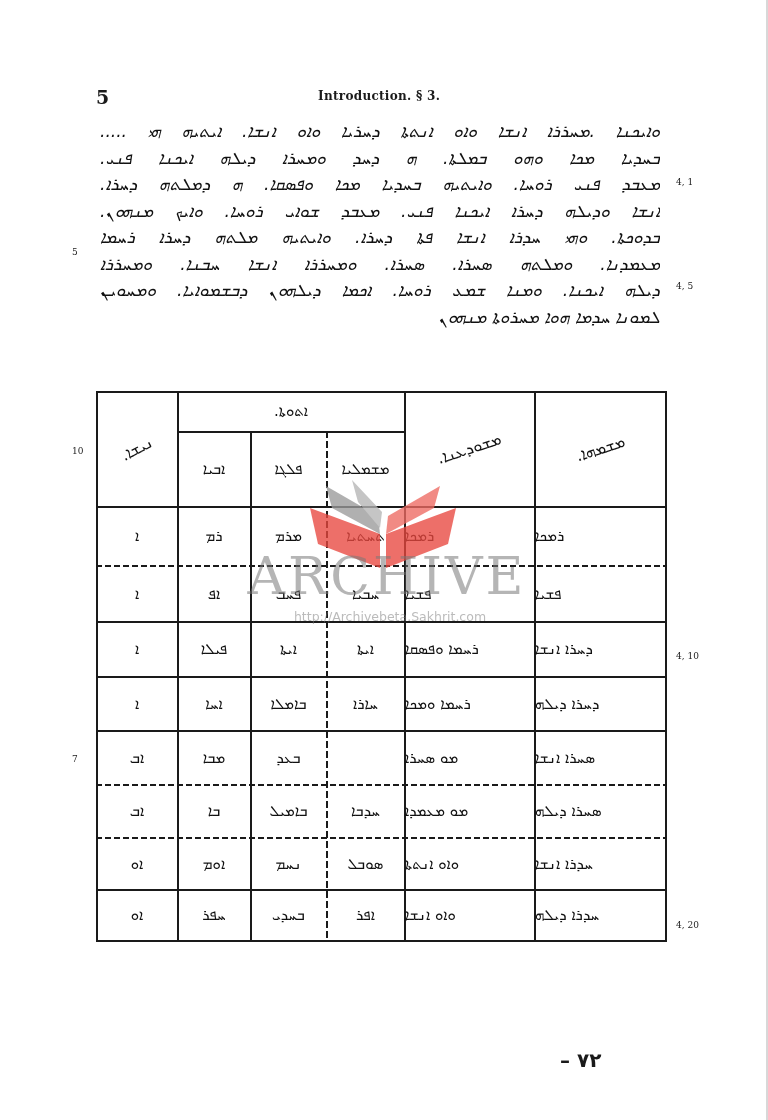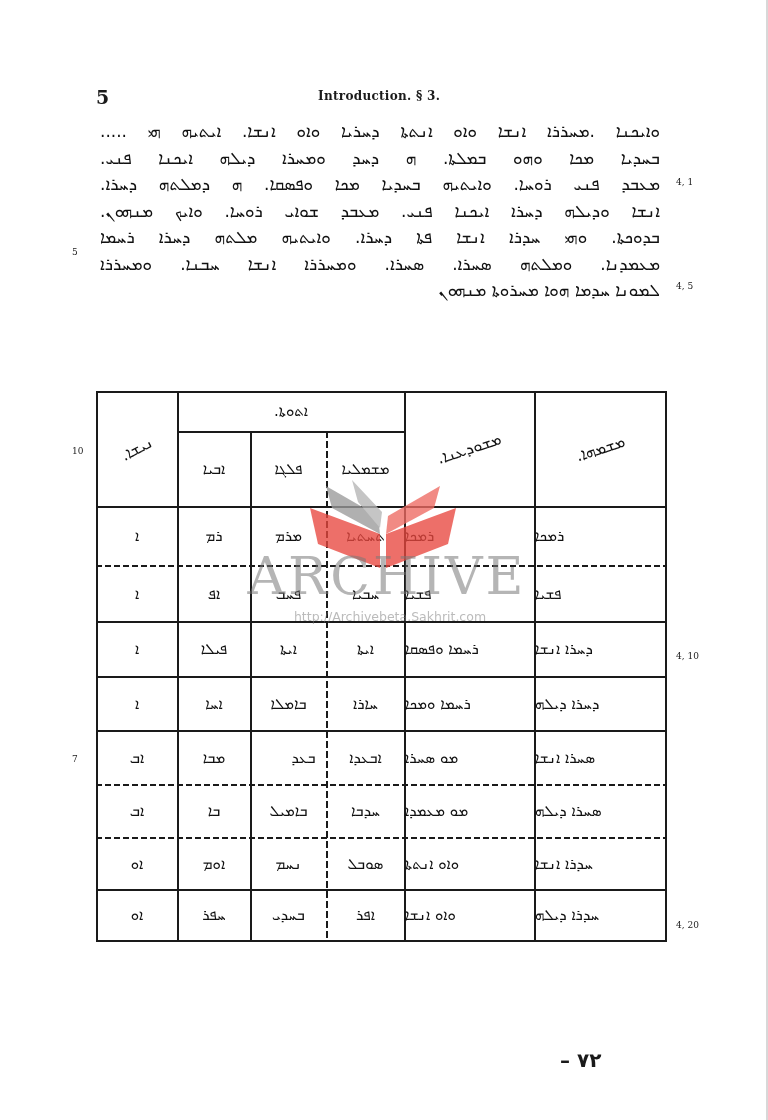--- a/index.html
+++ b/index.html
@@ -10,21 +10,21 @@
   .page { position: absolute; left: 0; top: 0; width: 768px; height: 1120px; }
   .page-edge { position: absolute; right: 0; top: 0; width: 2px; height: 1120px; background: #d8d8d8; }
 
   .running-head { position: absolute; top: 86px; left: 96px; width: 560px; height: 22px; }
   .page-num { position: absolute; left: 0; top: 0; font-size: 19px; font-weight: bold; font-family: "DejaVu Serif", serif; }
   .head-title { position: absolute; left: 222px; top: 3px; font-size: 12px; font-weight: bold; font-family: "DejaVu Serif", serif; letter-spacing: 0.3px; }
 
   .body-text { position: absolute; left: 100px; top: 118px; width: 560px; }
   .text-line {
     height: 26.5px; line-height: 26px; direction: rtl; text-align: justify; text-align-last: justify;
-    font-size: 17px; font-family: "DejaVu Sans", sans-serif; color: #111; white-space: nowrap; overflow: hidden;
+    font-size: 17px; font-family: "DejaVu Sans", sans-serif; color: #111; white-space: nowrap; overflow: hidden; font-style: italic;
   }
   .text-line.last { text-align-last: right; padding-left: 260px; }
 
   .margin-num { position: absolute; font-size: 9px; font-family: "DejaVu Serif", serif; color: #222; }
 
   
   .tbl { position: absolute; left: 96px; top: 391px; width: 571px; height: 551px; }
   .rule { position: absolute; background: #1a1a1a; }
   .rule.h { height: 1.6px; }
   .rule.v { width: 1.6px; }
@@ -62,20 +62,21 @@
     <span class="head-title">Introduction. § 3.</span>
   </div>
 
   <div class="body-text">
     <div class="text-line">ܘܐܝܟܢܐ .ܡܚܪܪܐ ܐܢܫܐ ܘܐܘ ܐܢܬܬܐ ܕܚܪܝܐ ܘܐܘ ܐܢܫܐ. ܐܝܬܝܗ ܗܝ .....</div>
     <div class="text-line">ܒܚܕܝܐ ܡܟܐ ܘܗܘ ܒܡܠܬܐ. ܗ ܕܚܕ ܘܡܚܪܐ ܕܝܠܗ ܐܝܟܢܐ ܦܢܝ.</div>
     <div class="text-line">ܡܥܒܕ ܦܢܝ ܪܘܚܐ. ܘܐܝܬܝܗ ܒܚܕܝܐ ܡܟܐ ܘܦܣܩܐ. ܗ ܕܡܠܬܗ ܕܚܪܐ.</div>
     <div class="text-line">ܐܢܫܐ ܘܕܝܠܗ ܕܚܪܐ ܐܝܟܢܐ ܦܢܝ. ܡܥܒܕ ܫܘܐܝ ܪܘܚܐ. ܘܐܝܟ ܡܢܗܘܢ.</div>
     <div class="text-line">ܒܕܘܟܬܐ. ܘܗܝ ܚܕܪܐ ܐܢܫܐ ܦܬܐ ܕܚܪܐ. ܘܐܝܬܝܗ ܡܠܬܗ ܕܚܪܐ ܪܚܡܐ</div>
     <div class="text-line">ܡܥܡܕܢܐ. ܘܡܠܬܗ ܣܚܪܐ. ܣܚܪܐ. ܘܡܚܪܪܐ ܐܢܫܐ ܚܒܢܐ. ܘܡܚܪܪܐ</div>
+    <div class="text-line">ܕܝܠܗ ܐܝܟܢܐ. ܘܡܢܐ ܫܡܥ ܪܘܚܐ. ܐܟܡܐ ܕܝܠܗܘܢ ܕܒܫܡܘܐܝܐ. ܘܡܚܘܝܢ</div>
     <div class="text-line last">ܠܡܘܢܐ ܚܕܡܐ ܗܘܐ ܡܚܪܘܬܐ ܡܢܗܘܢ</div>
   </div>
 
   <span class="margin-num" style="left:72px;top:247px;">5</span>
   <span class="margin-num" style="left:72px;top:446px;">10</span>
   <span class="margin-num" style="left:72px;top:754px;">7</span>
   <span class="margin-num" style="left:676px;top:177px;">4, 1</span>
   <span class="margin-num" style="left:676px;top:281px;">4, 5</span>
   <span class="margin-num" style="left:676px;top:651px;">4, 10</span>
   <span class="margin-num" style="left:676px;top:920px;">4, 20</span>
@@ -147,22 +148,21 @@
 
     <div class="cell right" style="left:439px;top:286px;width:130px;height:53px;">ܕܚܪܐ ܕܝܠܗ</div>
     <div class="cell right" style="left:309px;top:286px;width:129px;height:53px;">ܪܚܡܐ ܘܡܟܐ</div>
     <div class="cell" style="left:231px;top:286px;width:77px;height:53px;">ܚܐܪܐ</div>
     <div class="cell" style="left:155px;top:286px;width:75px;height:53px;">ܒܐܡܠܐ</div>
     <div class="cell" style="left:82px;top:286px;width:72px;height:53px;">ܐܚܐ</div>
     <div class="cell" style="left:1px;top:286px;width:80px;height:53px;">ܐ</div>
 
     <div class="cell right" style="left:439px;top:340px;width:130px;height:53px;">ܣܚܪܐ ܐܢܫܐ</div>
     <div class="cell right" style="left:309px;top:340px;width:129px;height:53px;">ܡܘ ܣܚܪܐ</div>
-    <div class="cell" style="left:231px;top:340px;width:77px;height:53px;">ܐܒܥܕܐ</div>
-    <div class="cell" style="left:170px;top:340px;width:75px;height:53px;">ܒܥܕ</div>
+    <div class="cell" style="left:155px;top:340px;width:75px;height:53px;">ܒܥܕ</div>
     <div class="cell" style="left:82px;top:340px;width:72px;height:53px;">ܡܒܐ</div>
     <div class="cell" style="left:1px;top:340px;width:80px;height:53px;">ܐܒ</div>
 
     <div class="cell right" style="left:439px;top:394px;width:130px;height:52px;">ܣܚܪܐ ܕܝܠܗ</div>
     <div class="cell right" style="left:309px;top:394px;width:129px;height:52px;">ܡܘ ܡܥܡܕܐ</div>
     <div class="cell" style="left:231px;top:394px;width:77px;height:52px;">ܚܕܒܐ</div>
     <div class="cell" style="left:155px;top:394px;width:75px;height:52px;">ܒܐܡܝܠ</div>
     <div class="cell" style="left:82px;top:394px;width:72px;height:52px;">ܒܐ</div>
     <div class="cell" style="left:1px;top:394px;width:80px;height:52px;">ܐܒ</div>
 

